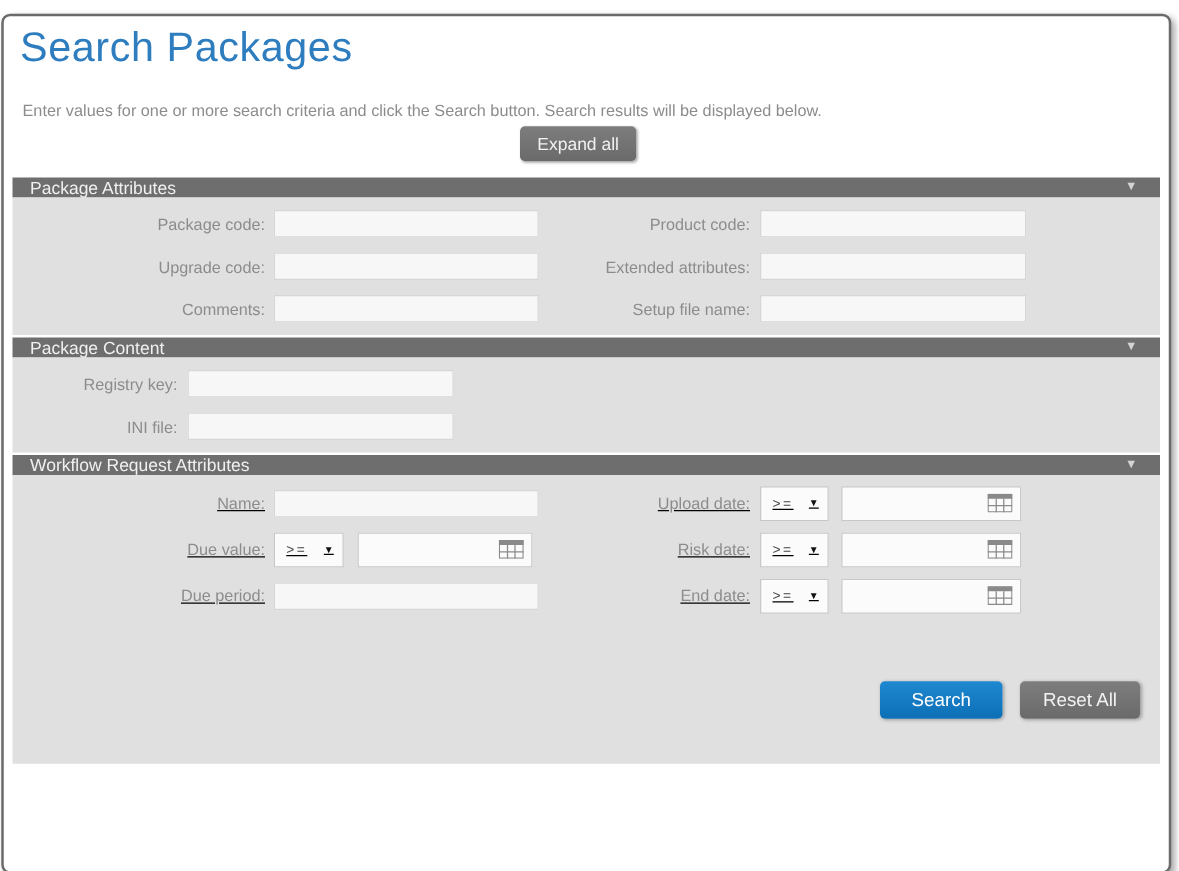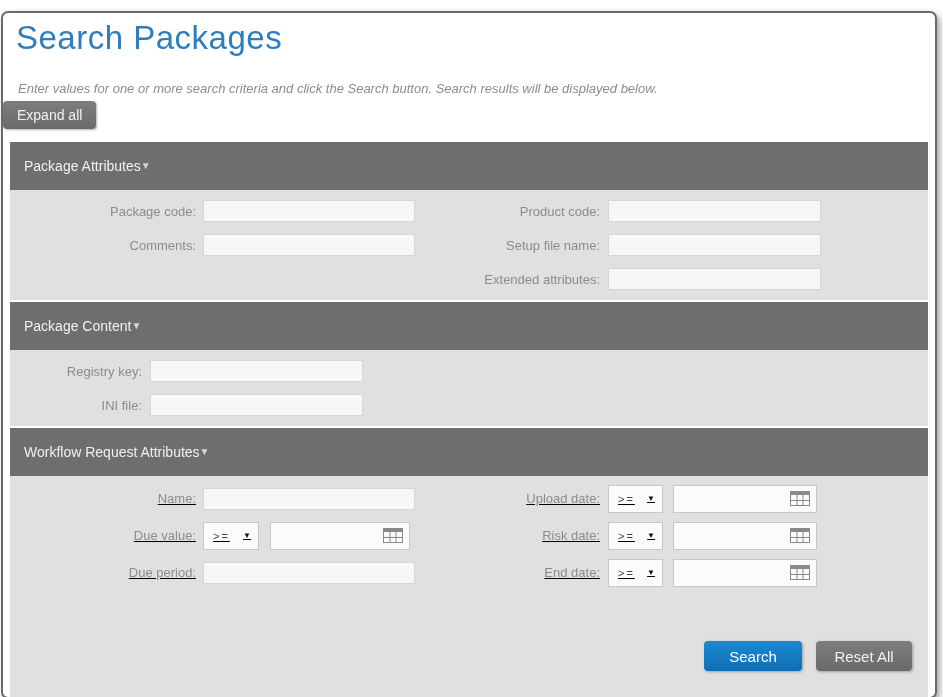--- a/index.html
+++ b/index.html
@@ -23,53 +23,52 @@
     margin: 6px 0 0 13px;
     font-size: 33px;
     font-weight: 300;
     color: #2e7dbf;
     letter-spacing: .5px;
   }
   .instruction {
     margin: 24px 14px 0 15px;
     font-size: 13px;
     color: #8c8c8c;
-    font-style: italic;
   }
   .top-buttons {
-    display: flex; justify-content: space-between; gap: 24px;
+    display: flex; justify-content: center; gap: 24px;
     margin: 5px 13px 0 0;
   }
   .gbtn {
     height: 28px; padding: 0 14px;
     background: linear-gradient(#7d7d7d,#6a6a6a);
     border: none; border-radius: 4px;
     color: #f2f2f2; font-size: 14px;
     font-family: "Liberation Sans", sans-serif;
     box-shadow: 1px 1px 2px rgba(0,0,0,.3);
     cursor: pointer;
   }
   .sections { margin: 13px 7px 0 7px; }
   .section { margin-bottom: 2px; }
   .section-header {
-    height: 48px; line-height: 32px;
+    height: 16px; line-height: 32px;
     background: #6e6e6e;
     color: #f0f0f0;
     font-size: 14px;
     padding: 0 18px 0 14px;
-    display: flex; justify-content: flex-start; align-items: center;
+    display: flex; justify-content: space-between; align-items: center;
     cursor: pointer;
   }
   .tri { color: #d4d4d4; font-size: 10px; }
   .section-body {
     background: #e0e0e0;
     padding: 4px 0 4px 0;
     display: flex;
   }
-  .col-left { width: 458px; display: flex; flex-direction: column; }
+  .col-left { width: 458px; display: flex; flex-direction: column; padding-left: 16px; }
   .col-right { flex: 1; display: flex; flex-direction: column; }
   .row { height: 34px; display: flex; align-items: center; }
   .row-lg { height: 37px; text-decoration: underline; }
   .flabel { font-size: 13px; color: #8c8c8c; text-align: right; display: inline-block; }
   .col-left .flabel { width: 193px; padding-right: 7px; }
   .col-right .flabel { width: 140px; padding-right: 8px; }
   .tinput {
     height: 22px; background: #f7f7f7;
     border: 1px solid #d6d6d6;
     font-size: 13px; color: #555; padding: 0 5px;
@@ -136,35 +135,39 @@
         <span>Package Attributes</span>
         <span class="tri">▼</span>
       </div>
       <div class="section-body">
         <div class="col-left">
           <div class="row">
             <label class="flabel">Package code:</label>
             <input class="tinput" type="text" value="" style="">
           </div>
           <div class="row">
+            <label class="flabel">Upgrade code:</label>
+            <input class="tinput" type="text" value="" style="">
+          </div>
+          <div class="row">
             <label class="flabel">Comments:</label>
             <input class="tinput" type="text" value="" style="">
           </div>
         </div>
         <div class="col-right">
           <div class="row">
             <label class="flabel">Product code:</label>
             <input class="tinput" type="text" value="" style="">
           </div>
           <div class="row">
+            <label class="flabel">Extended attributes:</label>
+            <input class="tinput" type="text" value="" style="">
+          </div>
+          <div class="row">
             <label class="flabel">Setup file name:</label>
-            <input class="tinput" type="text" value="" style="">
-          </div>
-          <div class="row">
-            <label class="flabel">Extended attributes:</label>
             <input class="tinput" type="text" value="" style="">
           </div>
         </div>
       </div>
     </div>
 
     <div class="section">
       <div class="section-header">
         <span>Package Content</span>
         <span class="tri">▼</span>

